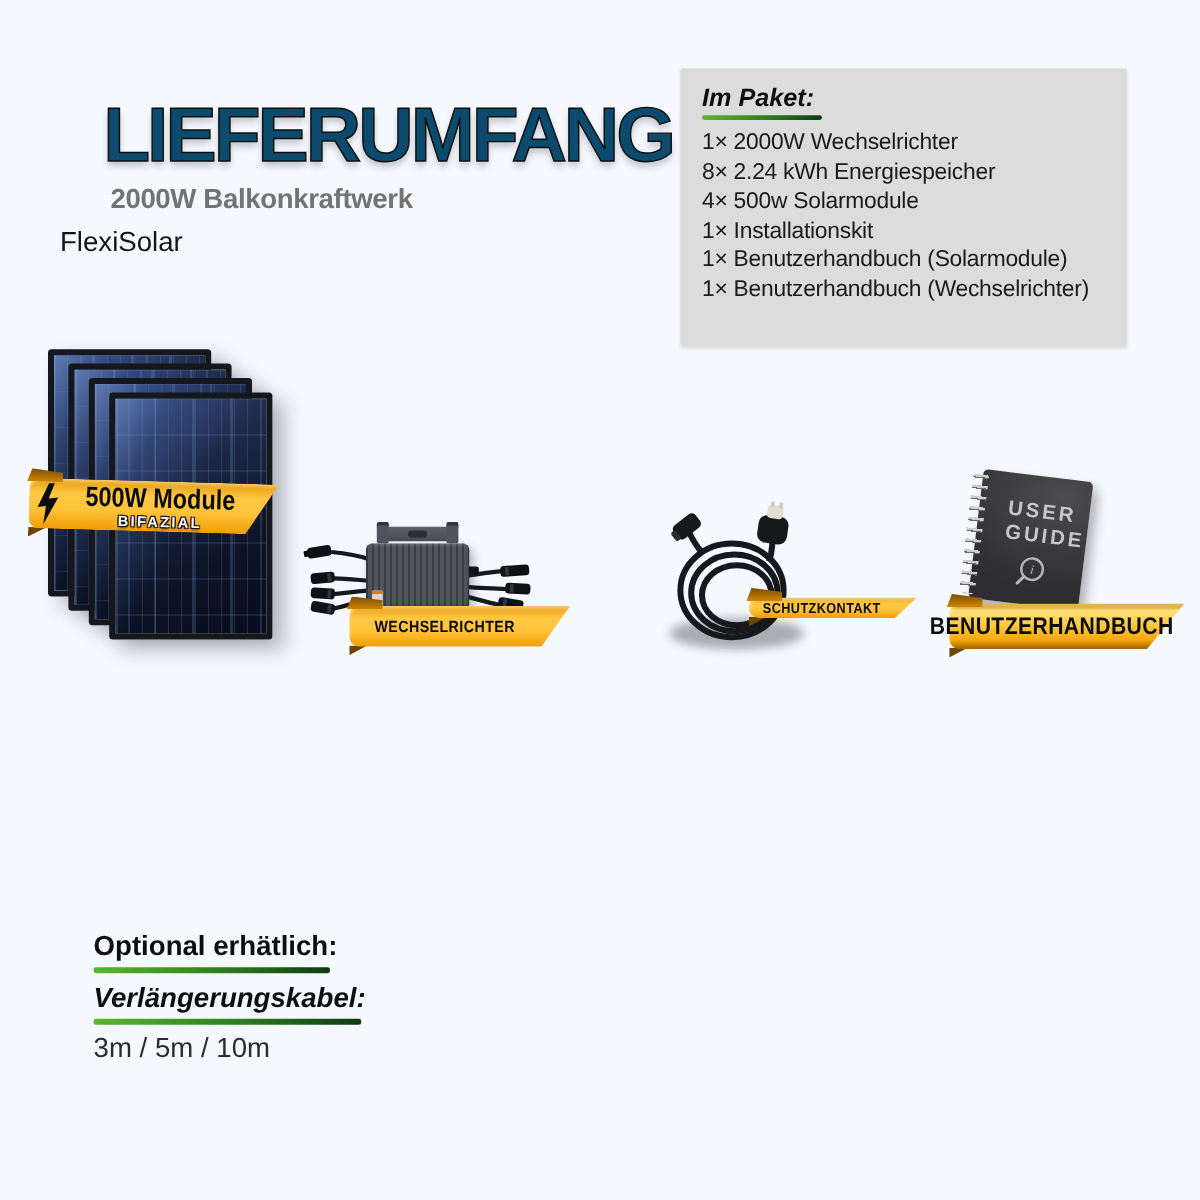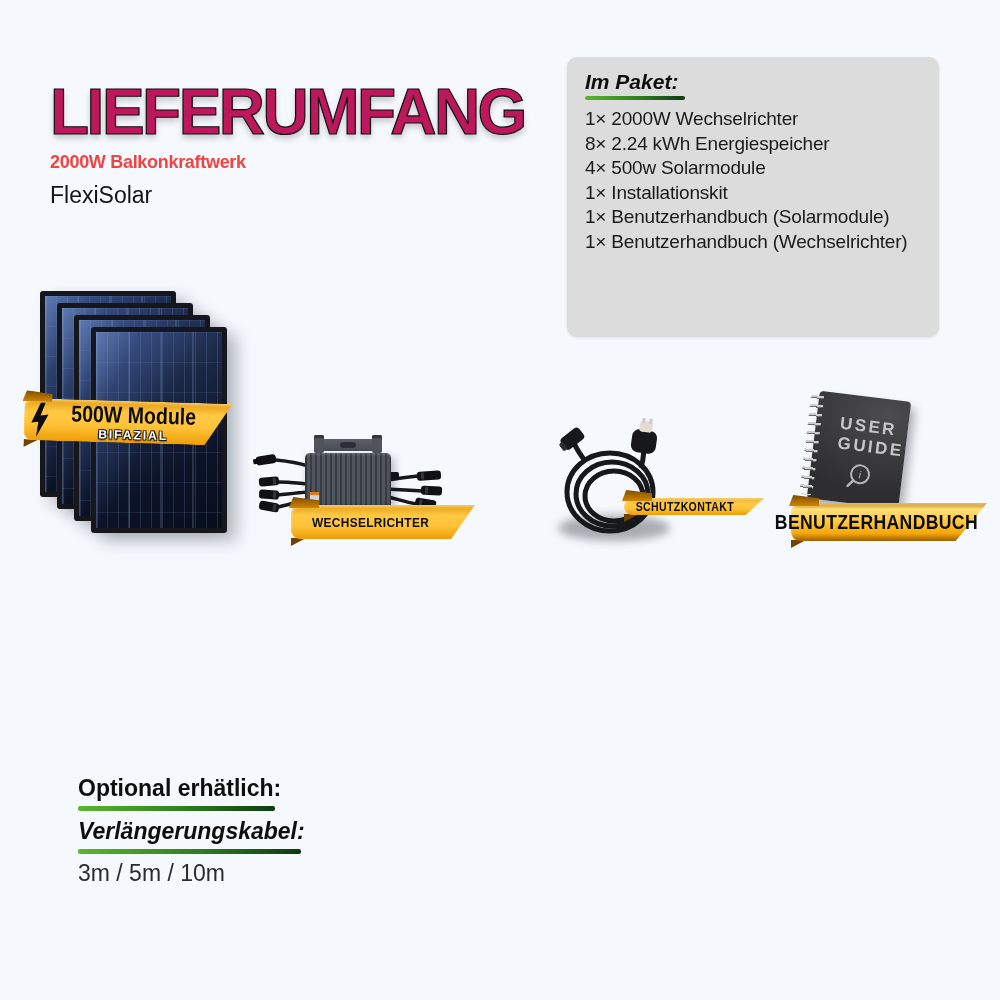--- a/index.html
+++ b/index.html
@@ -6,30 +6,31 @@
   *{box-sizing:border-box;}
   #canvas{
     position:relative;width:1000px;height:1000px;overflow:hidden;
     background:#f5f8fd;
     font-family:"Liberation Sans","DejaVu Sans",sans-serif;
     color:#111;
   }
   
   .hdr{position:absolute;left:50px;top:80px;width:520px;}
   .hdr-title{
-    font-size:64px;font-weight:800;letter-spacing:-2.5px;color:#be185d;
+    font-size:64px;font-weight:800;letter-spacing:-2.5px;color:#0c4a6e;
     -webkit-text-stroke:1.2px #0d0d0d;line-height:1.0;
     text-shadow:0 4px 6px rgba(0,0,0,.22);
-  }
-  .hdr-sub{font-size:18px;font-weight:800;color:#ef4444;margin-top:8px;letter-spacing:-.3px;}
+    margin-left:36px;
+  }
+  .hdr-sub{font-size:23px;font-weight:800;color:#737373;margin-top:8px;letter-spacing:-.3px;margin-left:42px;}
   .hdr-brand{font-size:23px;font-weight:400;color:#141414;margin-top:9px;}
   
   .pkg{
-    position:absolute;left:567px;top:57px;width:372px;height:280px;
-    background:#dcdcdc;border-radius:10px;padding:13px 16px 10px 18px;
+    position:absolute;left:567px;top:57px;width:372px;height:232px;
+    background:#dcdcdc;border-radius:2px;padding:13px 16px 10px 18px;
     box-shadow:0 1px 3px rgba(0,0,0,.10);
   }
   .pkg-head{font-size:21px;font-weight:800;font-style:italic;color:#0e0e0e;display:inline-block;}
   .pkg-underline{height:4px;width:100px;margin-top:2px;border-radius:2px;
     background:linear-gradient(90deg,#5cb62e,#2e7d1e 55%,#0f3a12);}
   .pkg-items{margin-top:7px;}
   .pkg-item{font-size:19px;line-height:24.6px;color:#1a1a1a;letter-spacing:-.2px;white-space:nowrap;}
   
   .sec{position:absolute;left:78px;}
   .sec-head{font-size:23px;font-weight:800;color:#0e0e0e;}

